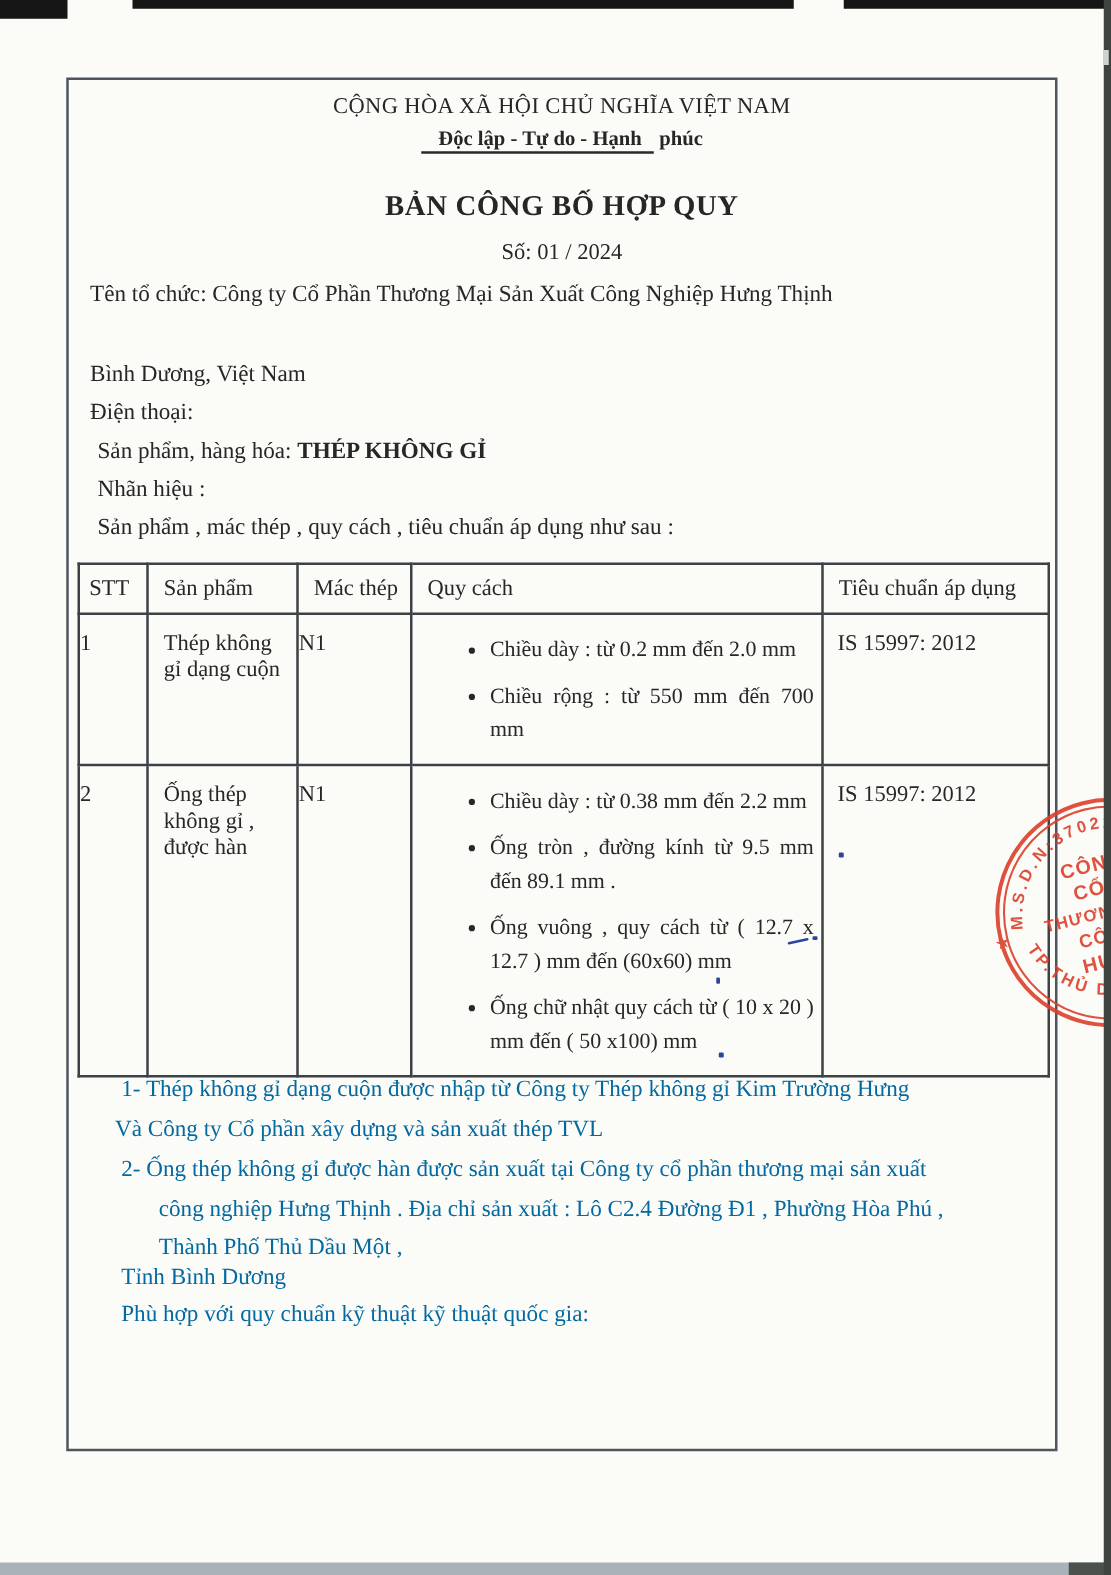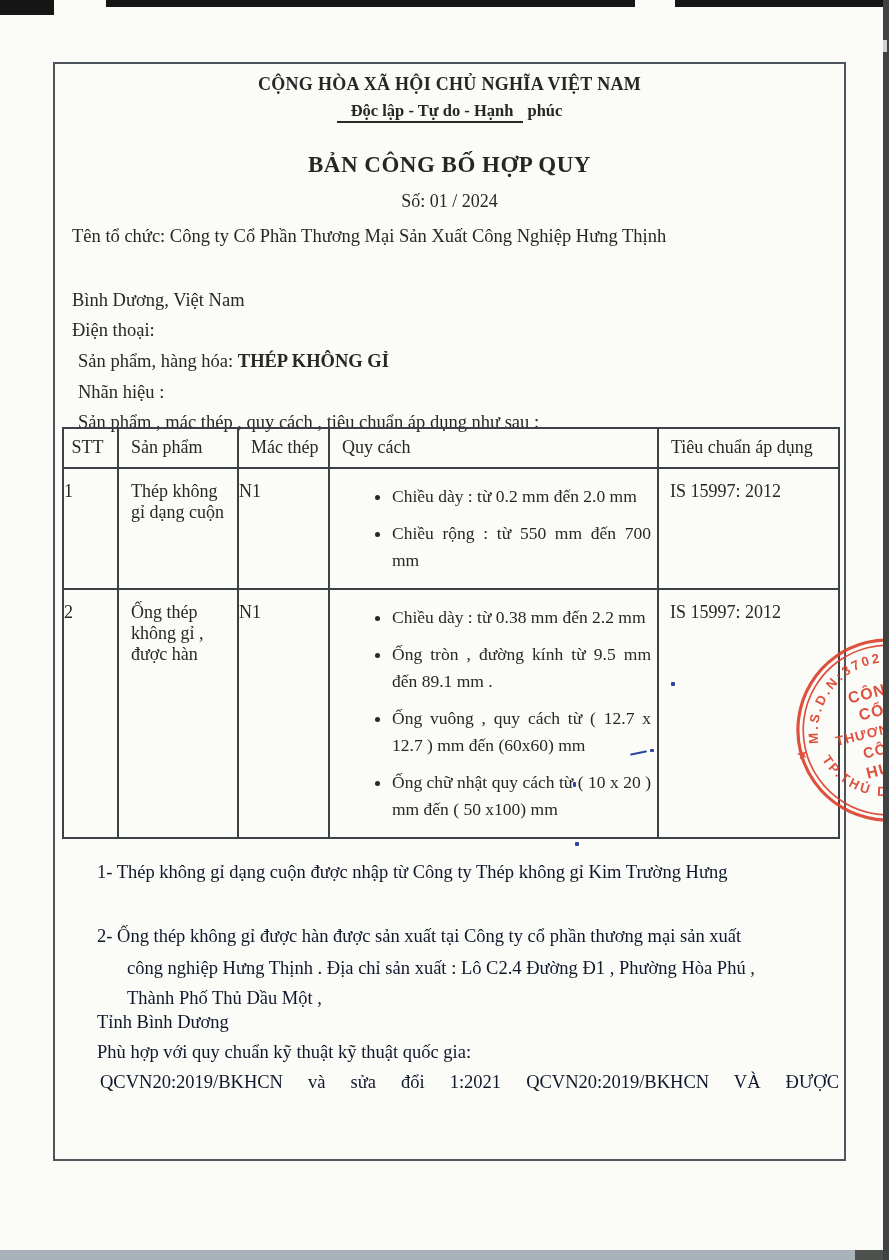--- a/index.html
+++ b/index.html
@@ -11,46 +11,46 @@
   .scan-band { position:absolute; background:#161616; }
   .band-right { position:absolute; right:0; top:0; width:6px; height:1260px; background:#3e433f; z-index:50; }
   .band-right .notch { position:absolute; left:0; top:40px; width:4px; height:12px; background:#cfd3d0; }
   .band-bottom { position:absolute; left:0; top:1250px; width:889px; height:10px; background:#a9b2b8; z-index:49; }
   .band-bottom .dark-corner { position:absolute; right:0; top:0; width:34px; height:10px; background:#4c514d; }
 
   
   .frame { position:absolute; left:53px; top:62px; width:793px; height:1099px; border:2px solid #4e555c; }
 
   .center-line { position:absolute; left:55px; width:789px; text-align:center; color:#262626; }
-  .country-title { top:74px; font-size:18px; font-weight:bold; letter-spacing:.3px; }
+  .country-title { top:74px; font-size:18px; font-weight:normal; letter-spacing:.3px; }
   .motto { top:101px; font-size:16.5px; font-weight:bold; }
   .motto .u { border-bottom:2px solid #2a2a2a; padding:0 10px 1px 14px; }
   .doc-title { top:152px; font-size:23px; font-weight:bold; letter-spacing:.5px; }
   .doc-number { top:191px; font-size:18px; }
 
   .bodyline { position:absolute; font-size:18.5px; color:#272727; white-space:nowrap; }
   .b { font-weight:bold; }
 
   
-  table.spec { position:absolute; left:62px; top:427px; width:776px; border-collapse:collapse; table-layout:fixed; font-size:18px; color:#272727; }
+  table.spec { position:absolute; left:62px; top:450px; width:776px; border-collapse:collapse; table-layout:fixed; font-size:18px; color:#272727; }
   table.spec col.c1{width:55px;} table.spec col.c2{width:120px;} table.spec col.c3{width:91px;} table.spec col.c4{width:329px;} table.spec col.c5{width:181px;}
   table.spec th, table.spec td { border:2px solid #3c4146; vertical-align:top; font-weight:normal; text-align:left; }
   table.spec thead th { height:40px; padding:8px 6px 4px 12px; }
   table.spec thead th.hc { text-align:center; padding-left:0; }
   td.stt { text-align:center; padding-top:12px; }
   td.sp  { padding:12px 10px 6px 12px; text-align:justify; }
   td.mt  { text-align:center; padding-top:12px; }
   td.qc  { padding:6px 6px 4px 0; }
   td.qc ul { margin:0; padding-left:62px; }
   td.qc li { text-align:justify; line-height:27px; margin:8px 0 10px 0; font-size:17.5px; }
   td.tc  { padding:12px 20px 4px 11px; }
   tr.r1 { height:102px; } tr.r2 { height:230px; }
 
   
-  .note { position:absolute; left:60px; width:779px; font-size:18.5px; color:#0f172a; line-height:29px; }
+  .note { position:absolute; left:60px; width:779px; font-size:18.5px; color:#0369a1; line-height:29px; }
   .just-full { text-align:justify; text-align-last:justify; }
 
   
   .stamp { position:absolute; left:782px; top:624px; width:212px; height:212px; transform:rotate(-14deg); z-index:10; opacity:.9; }
   .stamp text { fill:#dd3f2b; font-family:"Liberation Sans","DejaVu Sans",sans-serif; font-weight:bold; }
   .stamp .arc { font-size:12.5px; letter-spacing:2.5px; }
   .stamp .ln { text-anchor:middle; letter-spacing:1px; }
 
   .pen { position:absolute; background:#2c44a0; z-index:8; border-radius:1px; }
 </style>
@@ -141,26 +141,26 @@
     <text class="arc"><textPath href="#arcBot" startOffset="9%">TP.THỦ DẦU MỘ</textPath></text>
     <text x="10" y="107" font-size="13">★</text>
     <text class="ln" x="103" y="67" font-size="15">CÔNG T</text>
     <text class="ln" x="103" y="85" font-size="15">CỔ PH</text>
     <text class="ln" x="103" y="103" font-size="12.5">THƯƠNG MẠI S</text>
     <text class="ln" x="103" y="121" font-size="14">CÔNG N</text>
     <text class="ln" x="103" y="140" font-size="15">HƯNG T</text>
   </svg>
 
   <div class="note" style="top:858px;padding-left:37px;">1-  Thép không gỉ dạng cuộn được nhập từ Công ty Thép không gỉ Kim Trường Hưng</div>
+  <div class="note" style="top:890px;padding-left:32px;">Và Công ty Cổ phần xây dựng và sản xuất thép TVL</div>
   <div class="note" style="top:922px;padding-left:37px;">2-  Ống thép không gỉ được hàn được sản xuất tại Công ty cổ phần thương mại sản xuất</div>
   <div class="note" style="top:954px;padding-left:67px;">công nghiệp Hưng Thịnh . Địa chỉ sản xuất : Lô C2.4 Đường Đ1 , Phường Hòa Phú ,</div>
   <div class="note" style="top:984px;padding-left:67px;">Thành Phố Thủ Dầu Một ,</div>
   <div class="note" style="top:1008px;padding-left:37px;">Tỉnh Bình Dương</div>
   <div class="note" style="top:1038px;padding-left:37px;">Phù hợp với quy chuẩn kỹ thuật kỹ thuật quốc gia:</div>
-  <div class="note just-full" style="top:1068px;padding-left:40px;">QCVN20:2019/BKHCN và sửa đổi 1:2021 QCVN20:2019/BKHCN VÀ ĐƯỢC</div>
 
   <div class="pen" style="left:630px;top:752px;width:17px;height:2px;transform:rotate(-12deg);"></div>
   <div class="pen" style="left:650px;top:749px;width:4px;height:3px;"></div>
   <div class="pen" style="left:573px;top:782px;width:3px;height:5px;"></div>
   <div class="pen" style="left:671px;top:682px;width:4px;height:4px;"></div>
   <div class="pen" style="left:575px;top:842px;width:4px;height:4px;"></div>
 
 </div>
 
 </body></html>

